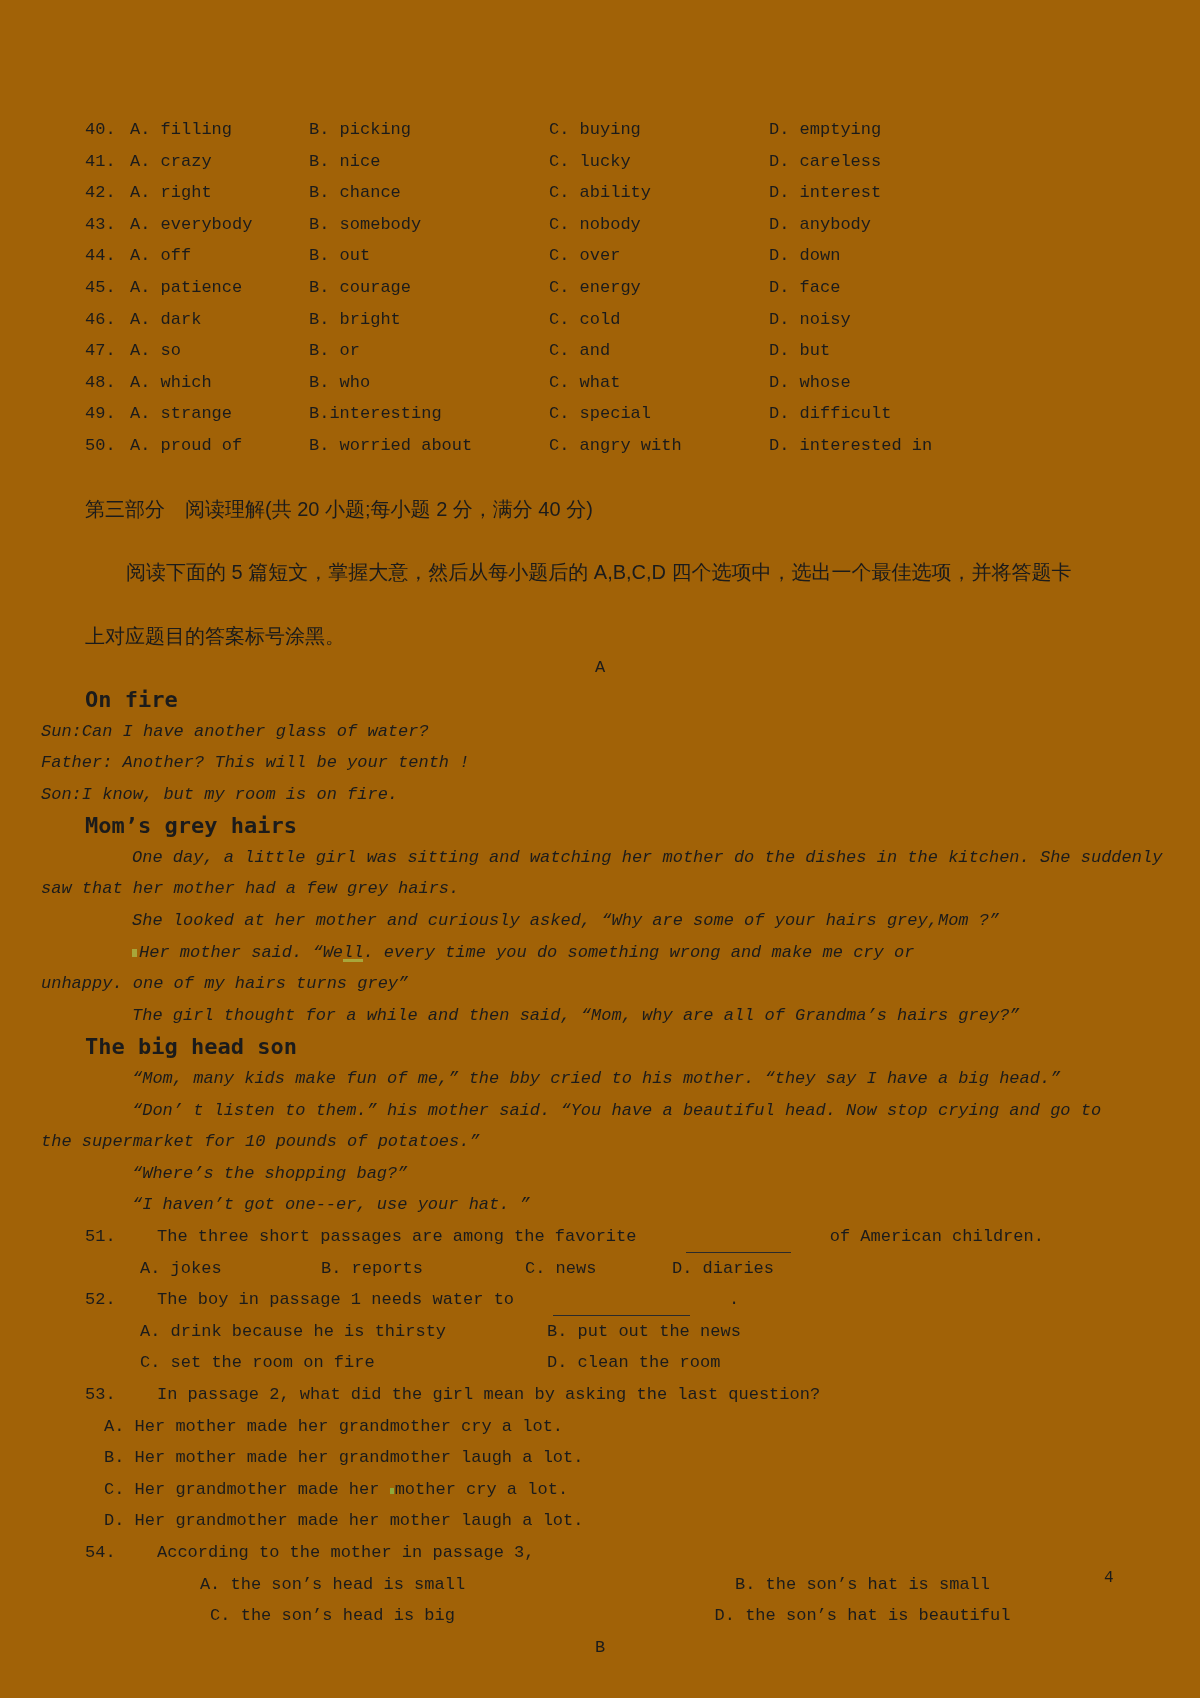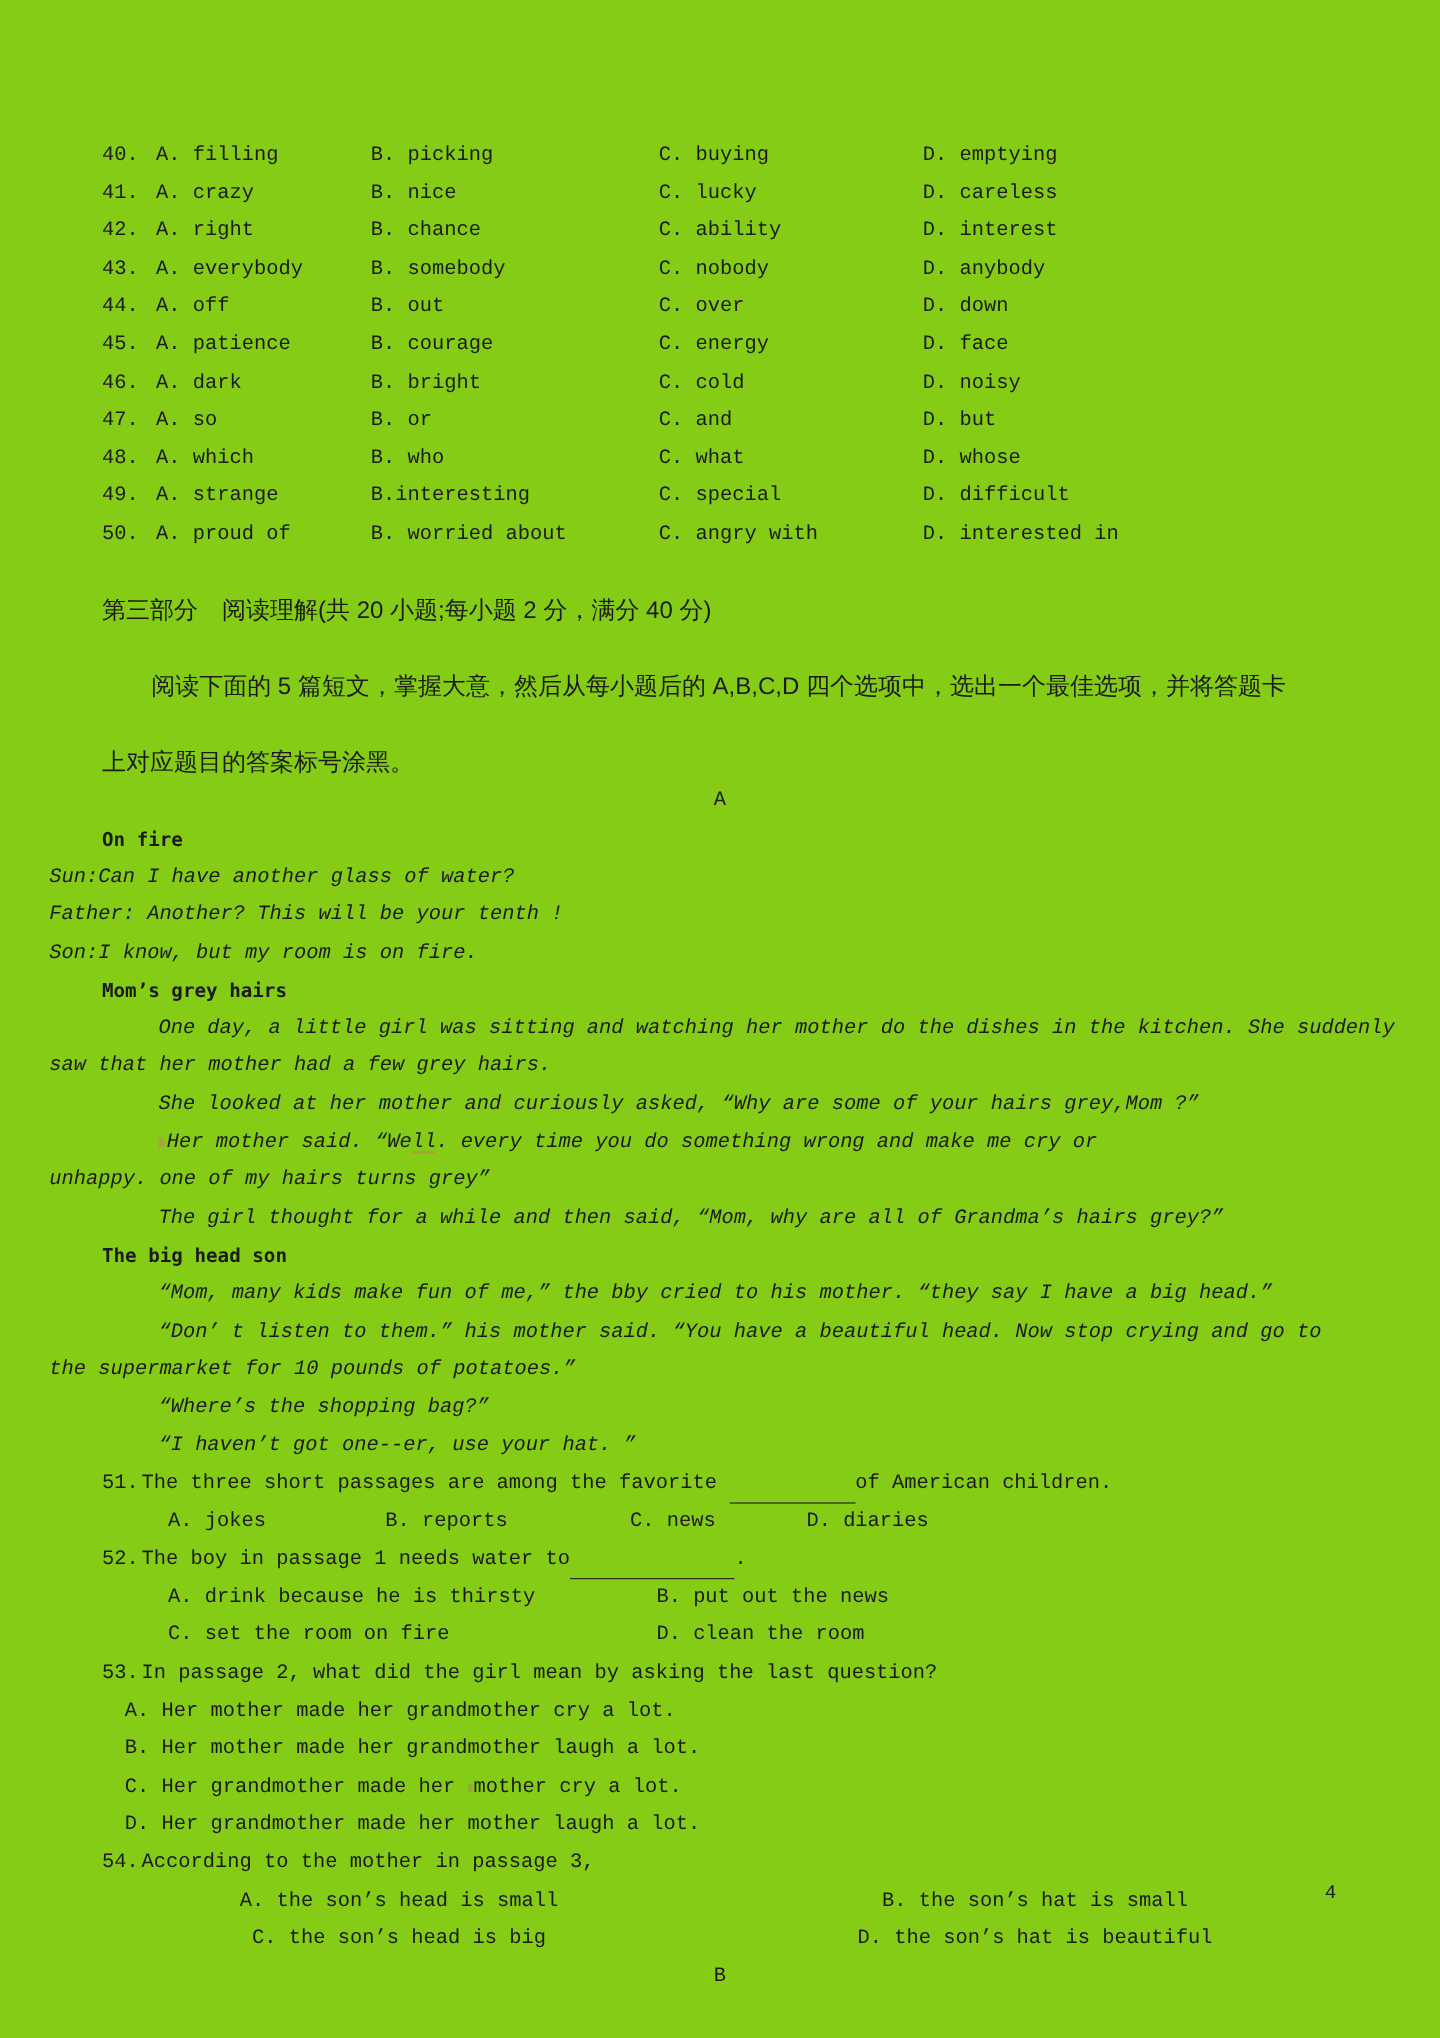--- a/index.html
+++ b/index.html
@@ -1,35 +1,35 @@
 <!DOCTYPE html>
 <html><head>
 <meta charset="utf-8">
 <style>
   html,body{margin:0;padding:0;background:#e8e8e8;}
   .page{
     position:relative;
     width:1200px;height:1698px;
     margin:0 auto;
-    background:#84cc16;
+    background:#a16207;
     color:#1b1b1b;
     font-family:"Liberation Mono","DejaVu Sans Mono",monospace;
     font-size:17px;
     overflow:hidden;
   }
   .content{padding-top:114px;}
   .ln{height:31.6px;line-height:31.6px;white-space:pre;padding-left:85px;}
   .it{font-style:italic;padding-left:41px;}
-  .bold-title{font-weight:bold;font-size:16px;font-family:"DejaVu Sans Mono","Liberation Mono",monospace;}
+  .bold-title{font-weight:bold;font-size:22px;font-family:"DejaVu Sans Mono","Liberation Mono",monospace;}
   .ind{padding-left:132px;}
   .cn{font-family:"Liberation Sans","DejaVu Sans",sans-serif;font-size:20px;margin-top:32px;}
   .ind-cn{padding-left:126px;}
   .center{text-align:center;padding-left:0;}
   .cloze-row{display:grid;grid-template-columns:45px 179px 240px 220px 1fr;}
-  .qline{display:flex;}
+  .qline{display:flex;gap:39px;}
   .qnum{display:inline-block;width:33px;flex:0 0 33px;}
   .optind{padding-left:104px;}
   .opts51{display:grid;grid-template-columns:181px 204px 147px 1fr;padding-left:140px;}
   .twocol52{display:grid;grid-template-columns:407px 1fr;padding-left:140px;}
   .twocol54{display:grid;grid-template-columns:385px 1fr;padding-left:140px;text-align:center;}
   .blank{display:inline-block;border-bottom:1px solid #2a2a2a;vertical-align:-3px;}
   .blank-51{width:105px;}
   .blank-52{width:137px;}
   .sq-mark{display:inline-block;width:5px;height:8px;background:#a8a63a;margin-right:2px;vertical-align:baseline;}
   .sq-mark-sm{display:inline-block;width:4px;height:6px;background:#8faa3c;margin-right:1px;vertical-align:baseline;}

